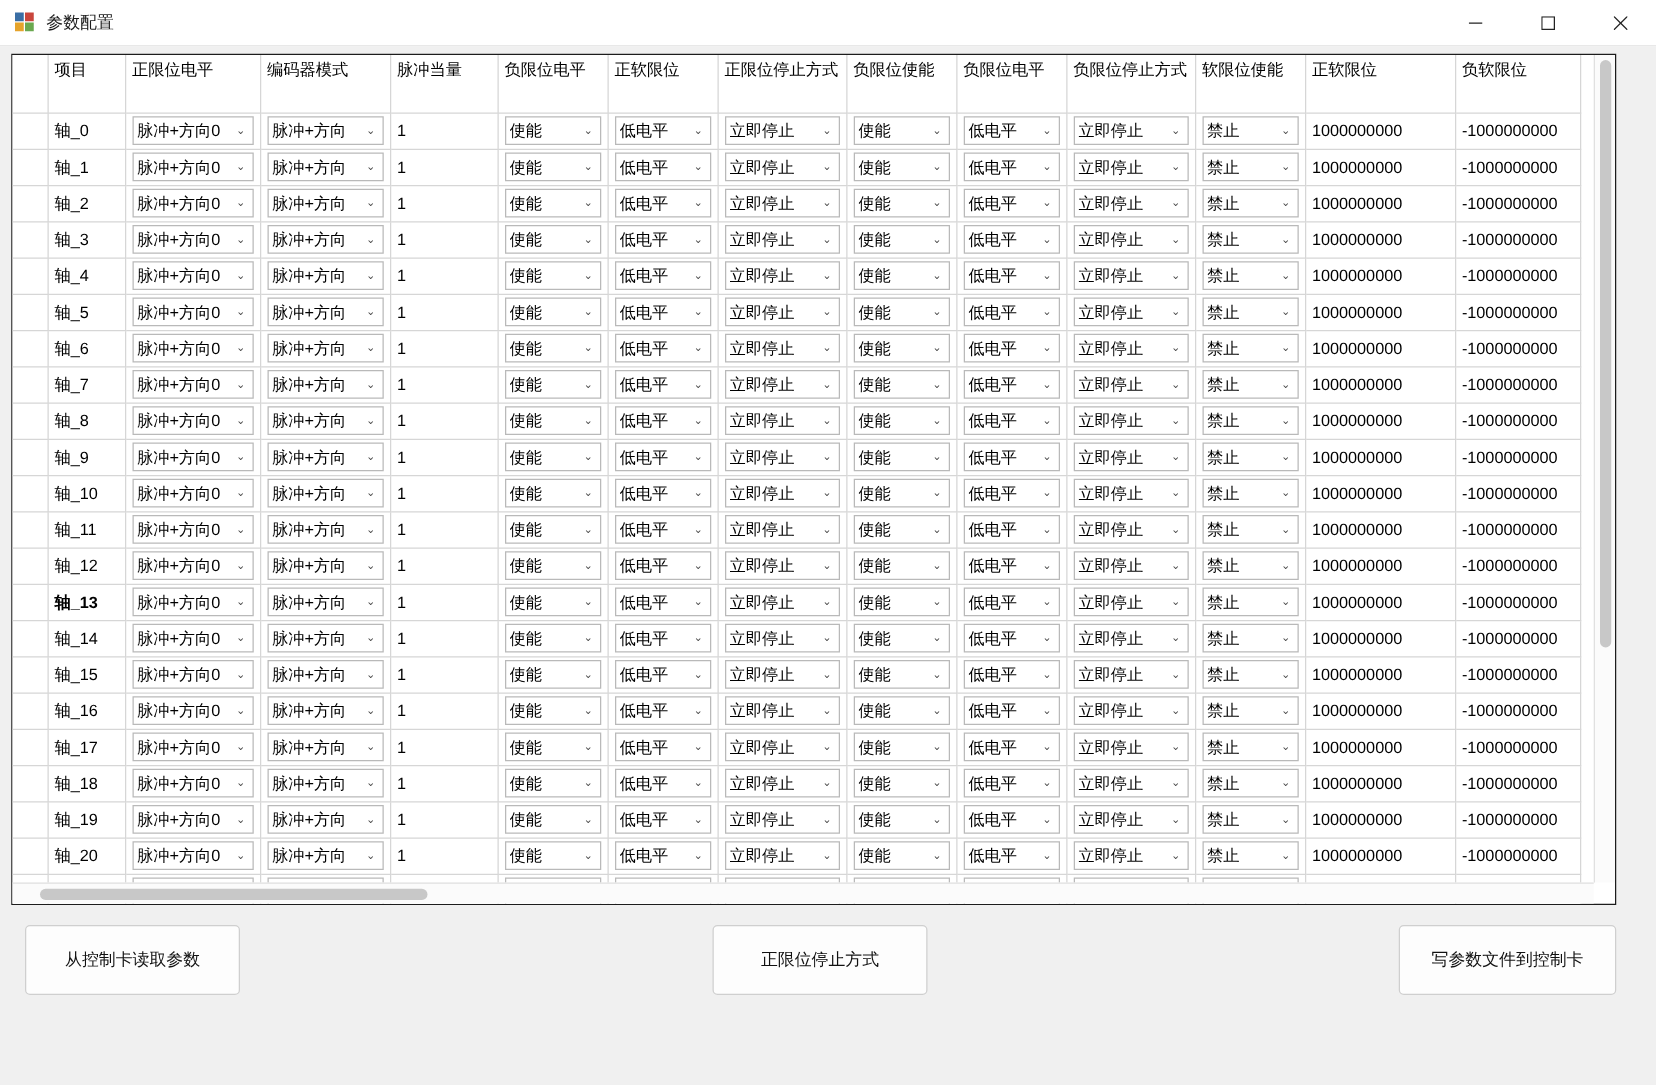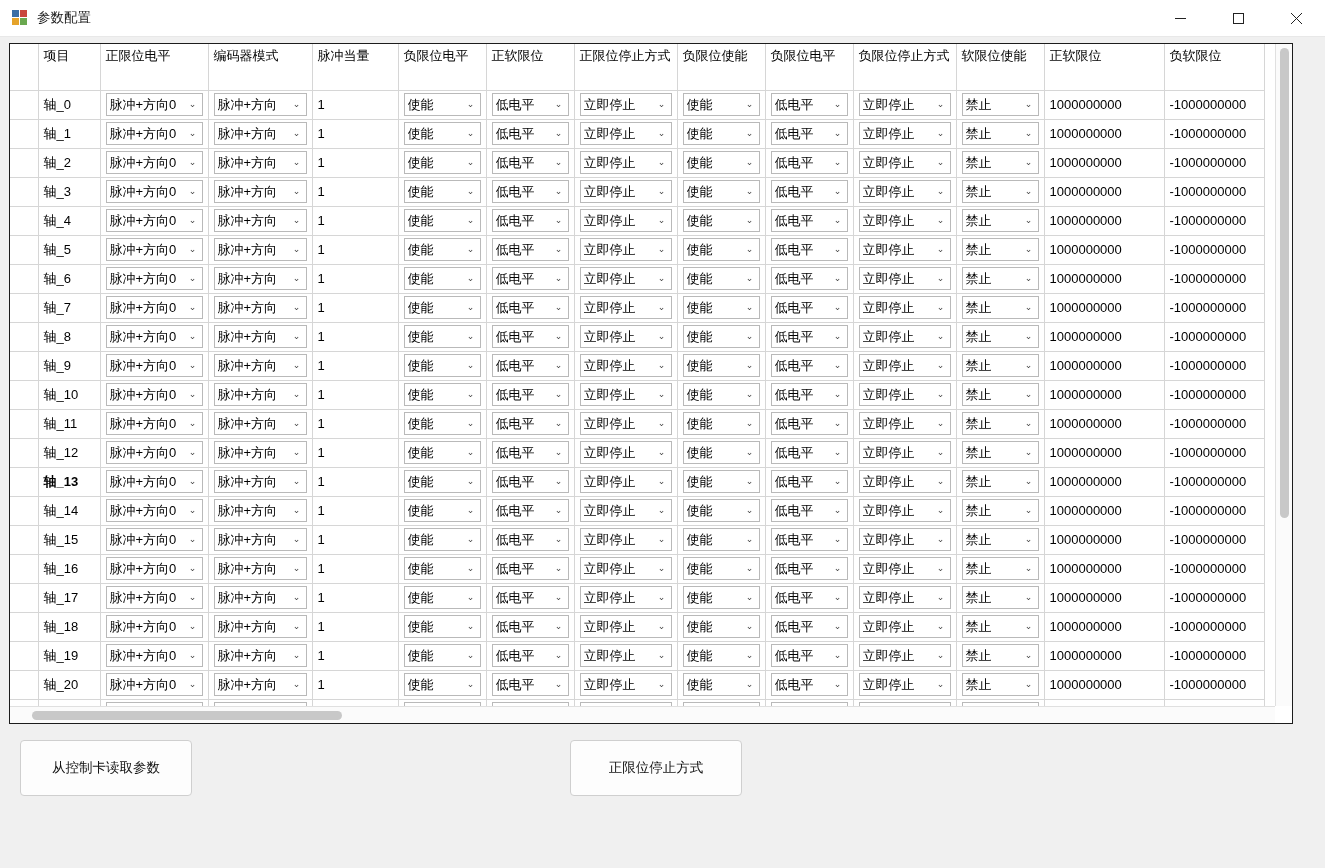--- a/index.html
+++ b/index.html
@@ -1615,13 +1615,16 @@
   </div>
 </div>
 
 <div class="btn-row" id="btn-row">
     <div class="btn" style="left: 20px; width: 172px;">
       <span>从控制卡读取参数</span>
     </div>
     <div class="btn" style="left: 570px; width: 172px;">
       <span>正限位停止方式</span>
     </div>
+    <div class="btn" style="left: 1119px; width: 174px;">
+      <span>写参数文件到控制卡</span>
+    </div>
   </div>
 
 </body></html>

